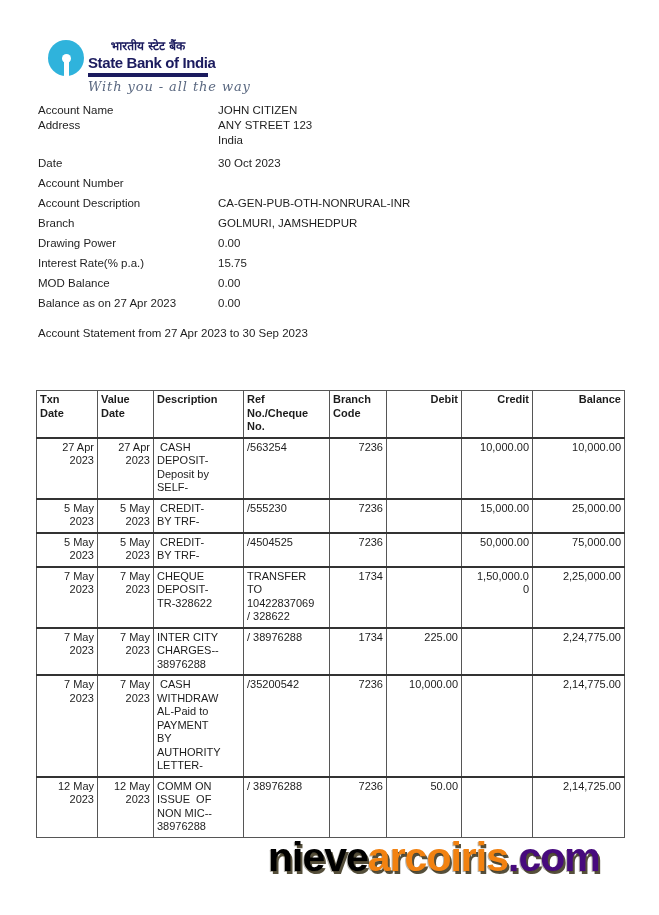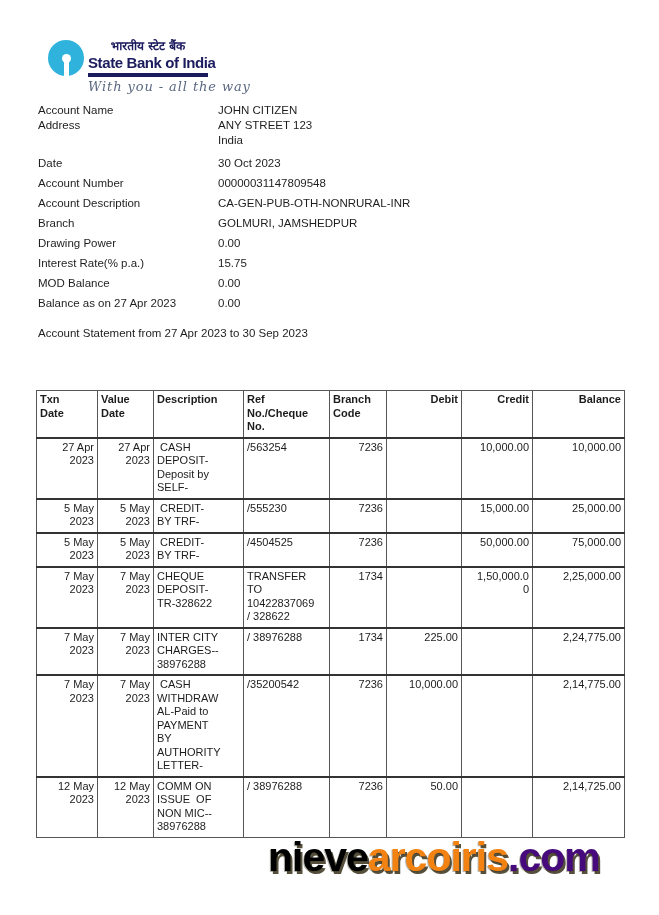--- a/index.html
+++ b/index.html
@@ -116,21 +116,20 @@
       <div class="info-row tight">
         <div class="info-label"></div>
         <div class="info-value">India</div>
       </div>
       <div class="info-row gap">
         <div class="info-label">Date</div>
         <div class="info-value">30 Oct 2023</div>
       </div>
       <div class="info-row">
         <div class="info-label">Account Number</div>
-        <div class="info-value">00000031147809548</div>
       </div>
       <div class="info-row">
         <div class="info-label">Account Description</div>
         <div class="info-value">CA-GEN-PUB-OTH-NONRURAL-INR</div>
       </div>
       <div class="info-row">
         <div class="info-label">Branch</div>
         <div class="info-value">GOLMURI, JAMSHEDPUR</div>
       </div>
       <div class="info-row">

